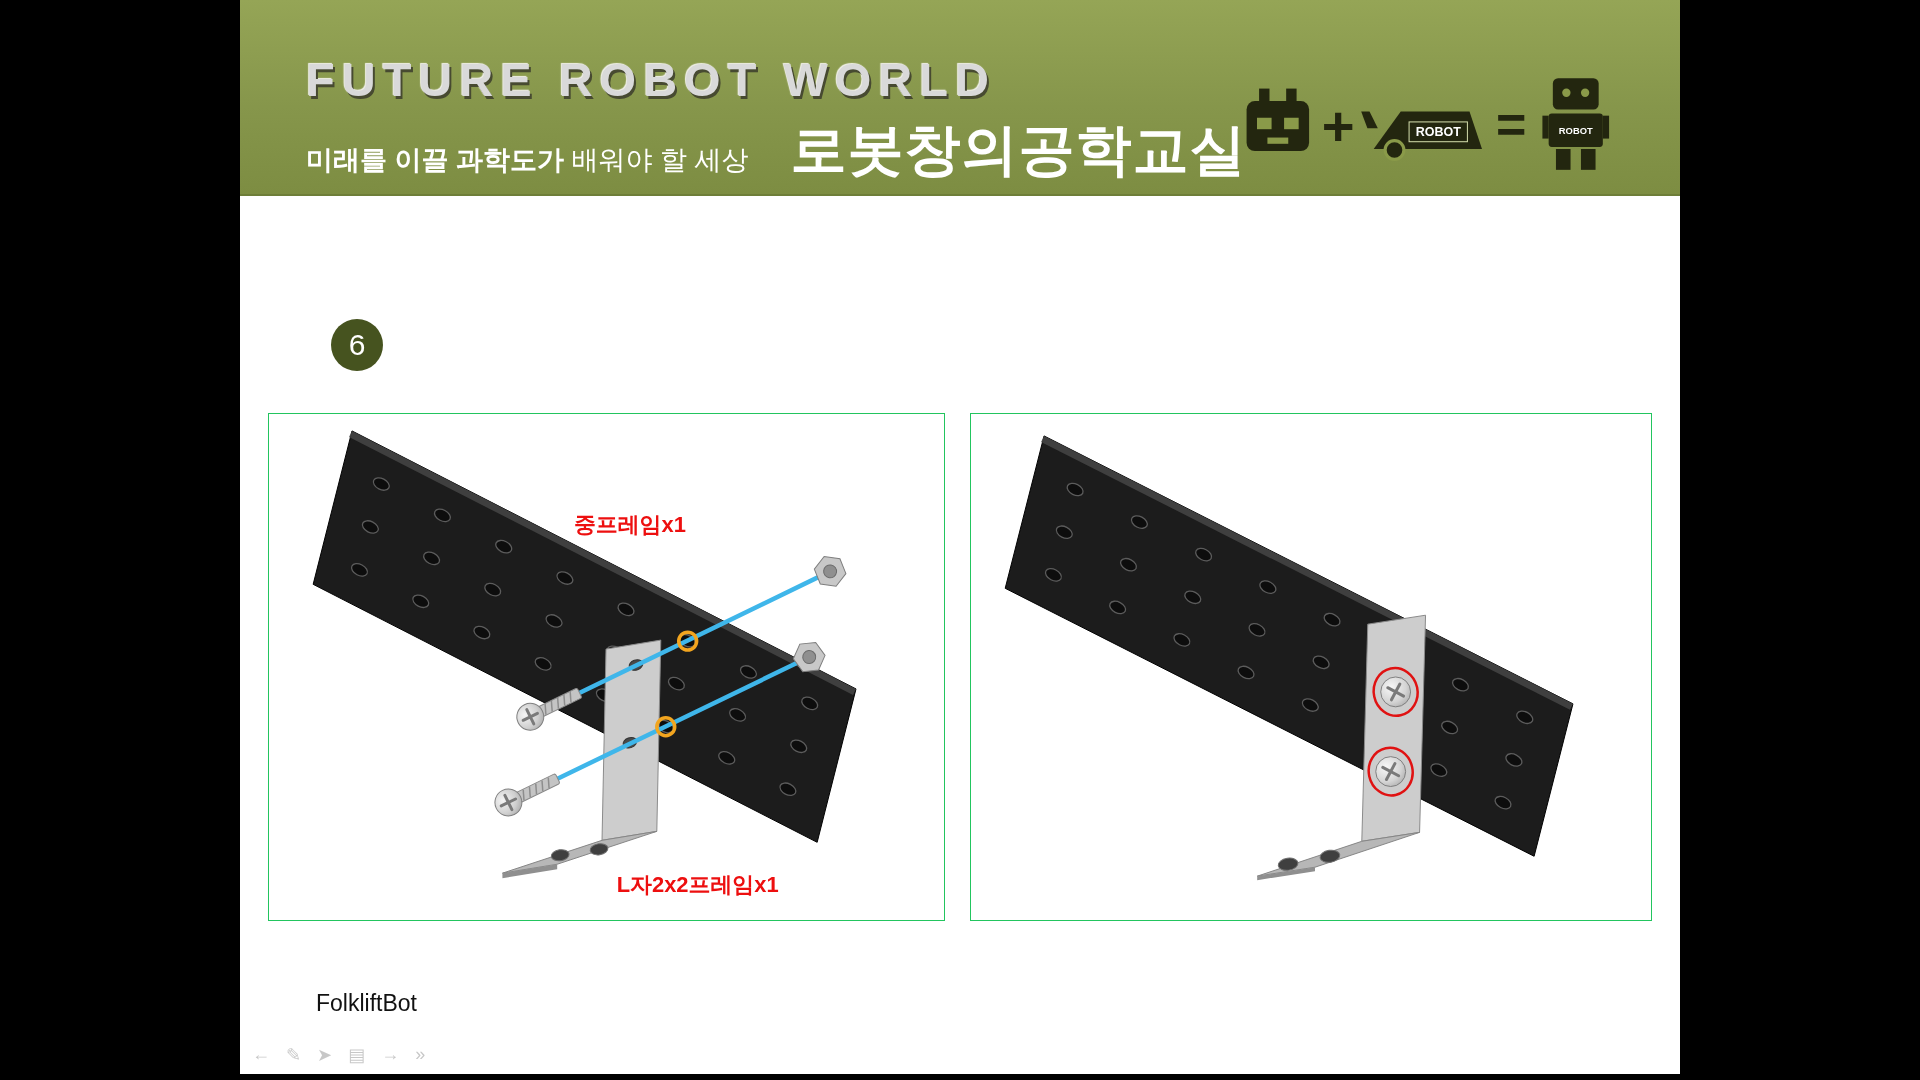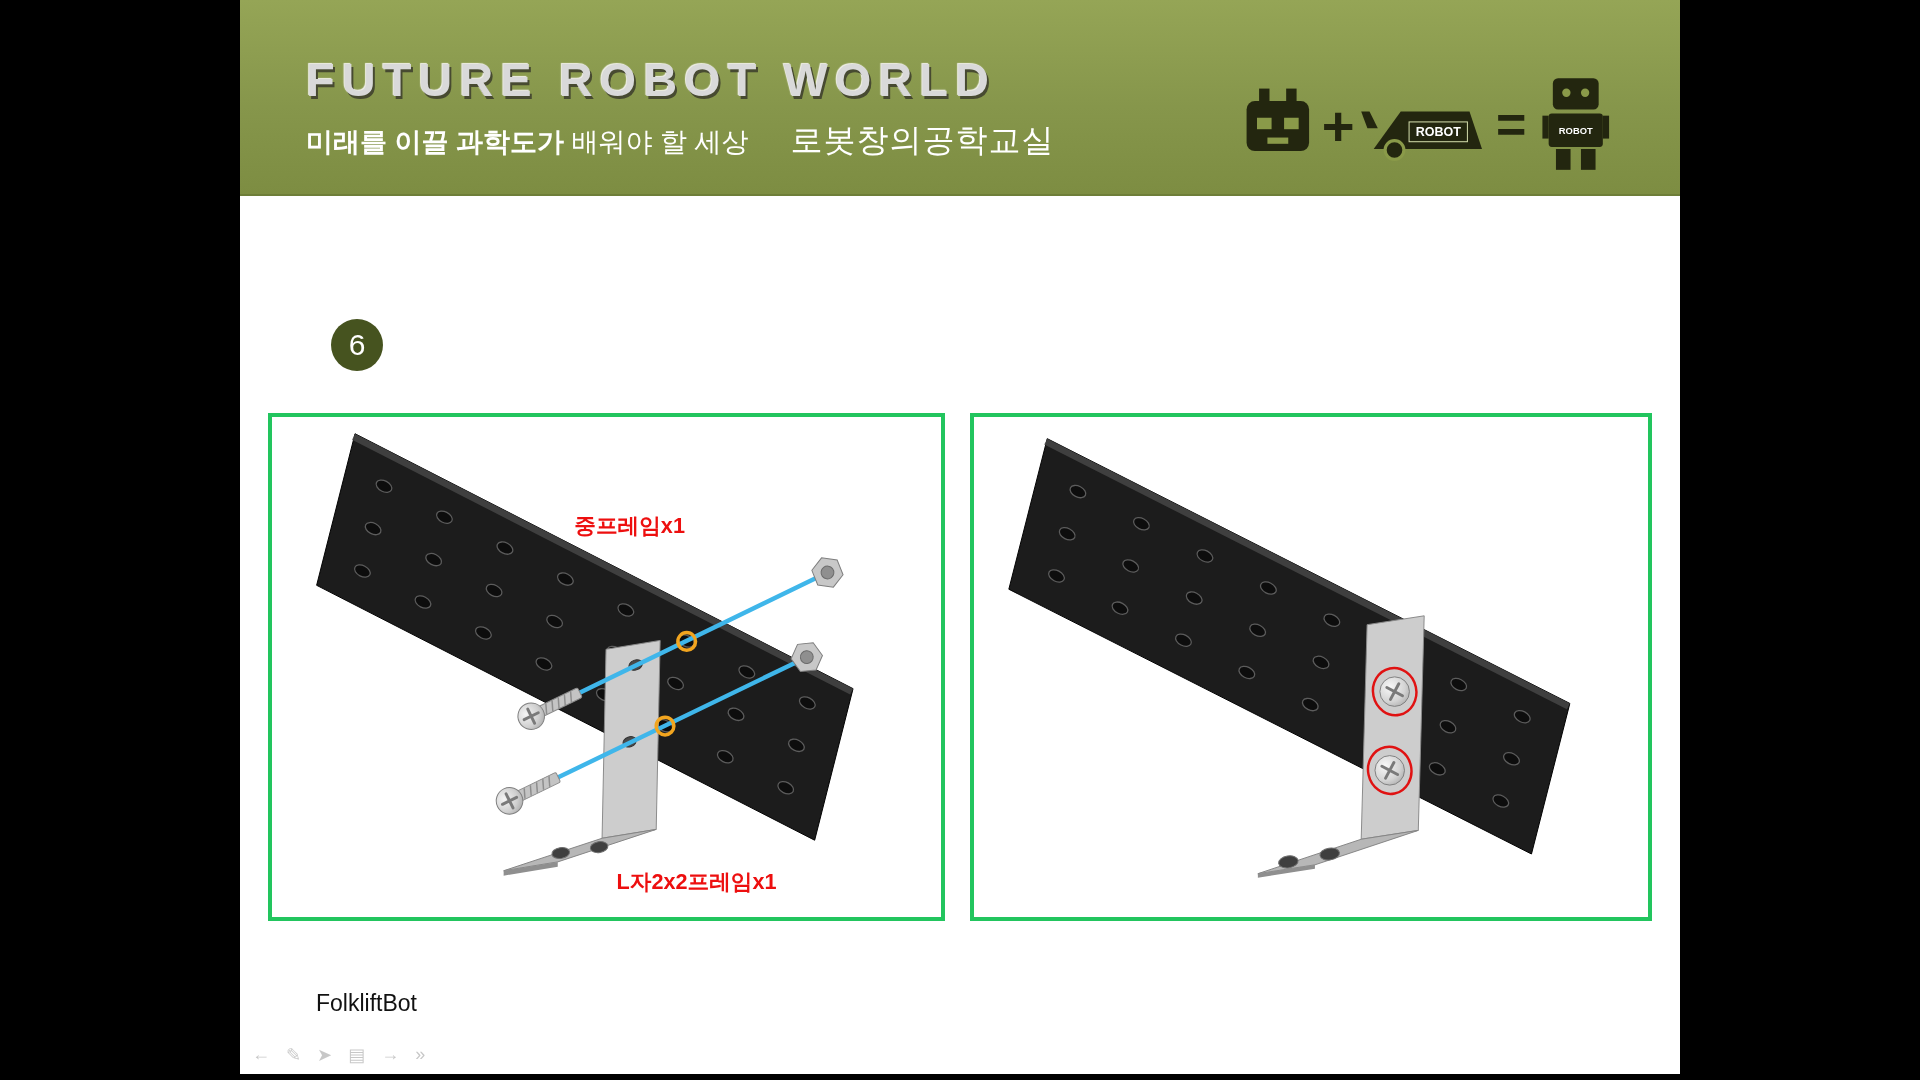--- a/index.html
+++ b/index.html
@@ -6,34 +6,34 @@
   html,body{width:1920px;height:1080px;background:#000;overflow:hidden;
     font-family:"Liberation Sans",sans-serif}
   .stage{position:absolute;left:240px;top:0;width:1440px;height:1074px;background:#fff}
 
   
   .banner{position:absolute;left:0;top:0;width:100%;height:196px;
     background:linear-gradient(#95a556,#86964b 55%,#7d8d42);border-bottom:2px solid #6e7e39}
   .banner-text{position:absolute;left:66px;top:52px}
   .logo-title{font-size:47px;font-weight:bold;letter-spacing:7px;color:#d9d9d9;
     text-shadow:2px 3px 0 #474a31,-1px -1px 1px #f2f2ea}
-  .banner-line2{display:flex;align-items:baseline;gap:42px;margin-top:12px;white-space:nowrap}
+  .banner-line2{display:flex;align-items:baseline;gap:42px;margin-top:6px;white-space:nowrap}
   .tagline{font-size:27px;color:#fff}
   .tagline .strong{font-weight:bold}
-  .program{font-size:32px;font-weight:normal;color:#fff;letter-spacing:1px}
+  .program{font-size:56px;font-weight:bold;color:#fff;letter-spacing:1px}
   .banner-icons{position:absolute;right:58px;top:74px}
 
   
   .title-row{position:absolute;left:91px;top:319px;display:flex;align-items:center;gap:18px}
   .step-badge{width:52px;height:52px;border-radius:50%;background:#46531f;color:#fff;
     font-size:30px;display:flex;align-items:center;justify-content:center}
   .slide-title{font-size:31px;font-weight:bold;color:#000}
 
   
-  .panel{position:absolute;top:413px;height:508px;background:#fff;border:4px solid #22c55e}
+  .panel{position:absolute;top:413px;height:508px;background:#fff;border:1px solid #22c55e}
   .panel.left{left:28px;width:677px}
   .panel.right{left:730px;width:682px}
   .panel svg{display:block;width:100%;height:100%}
 
   .plate-hole{fill:#0d0d0d;stroke:#5c5c5c;stroke-width:1.3}
   .bracket-hole{fill:#4a4a4a;stroke:#333;stroke-width:1}
   .guide-line{stroke:#3fb6ea;stroke-width:4.5;stroke-linecap:round}
   .ring{fill:none;stroke:#f2a51f;stroke-width:3.5}
   .callout{fill:none;stroke:#e01212;stroke-width:2.5}
   .part-label{fill:#ed0f0f;font-size:22px;font-weight:bold;text-anchor:middle;

